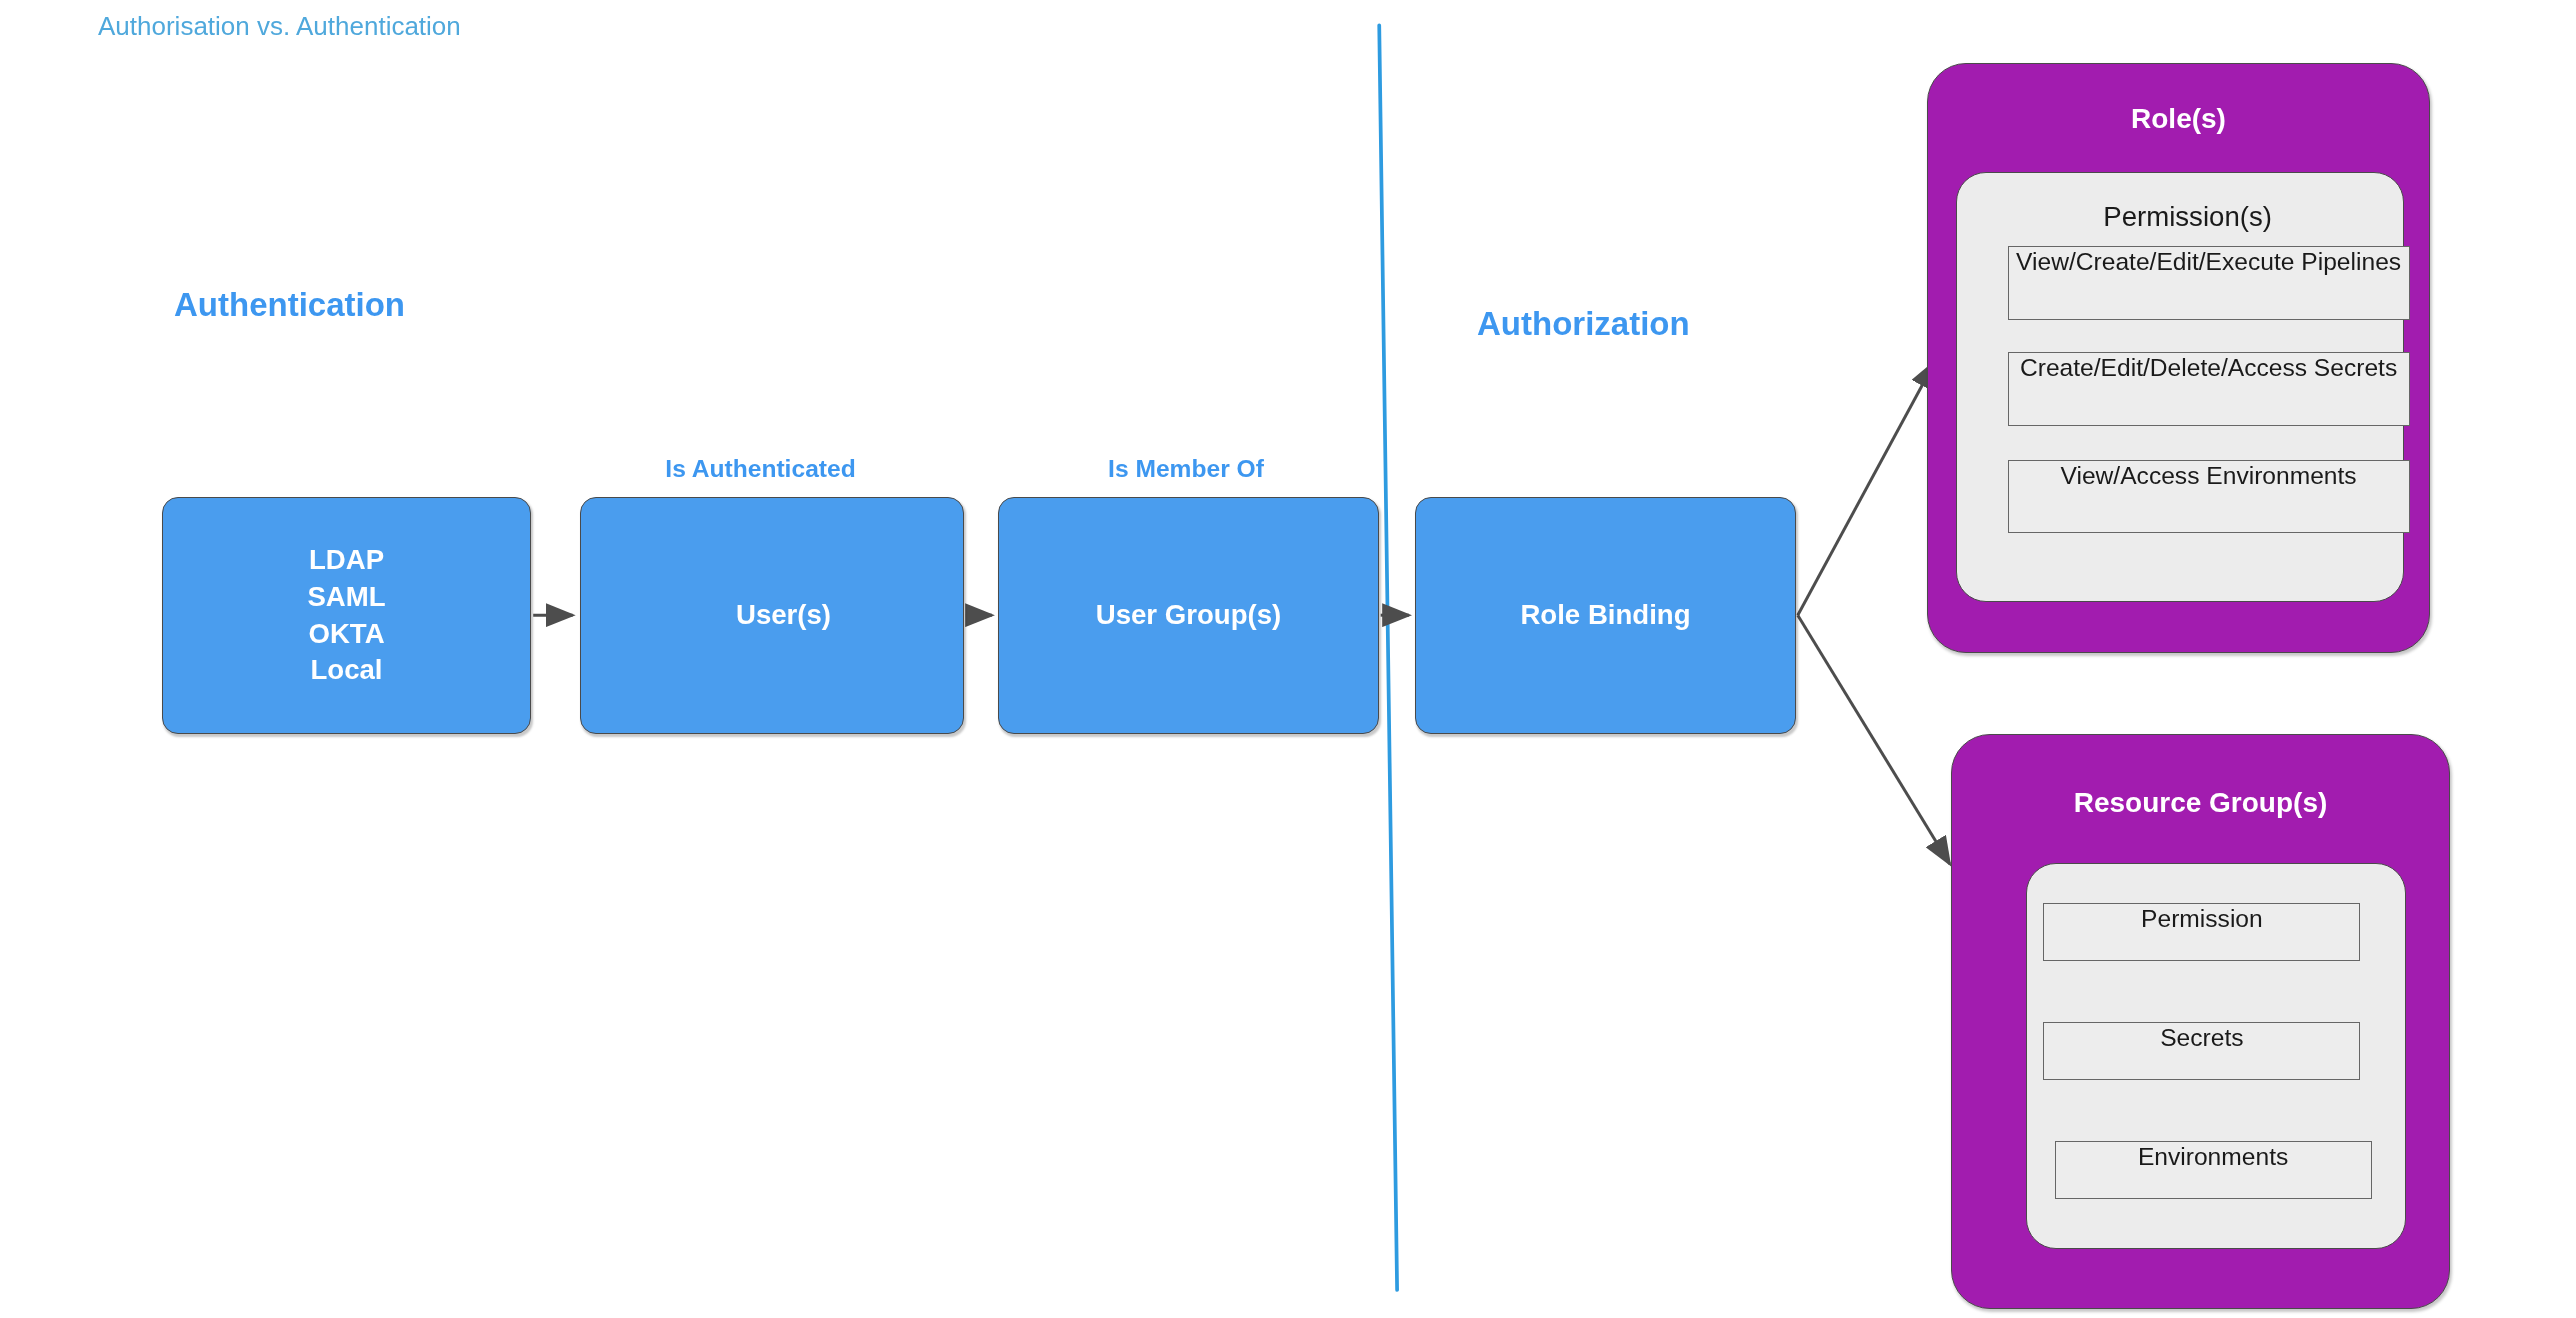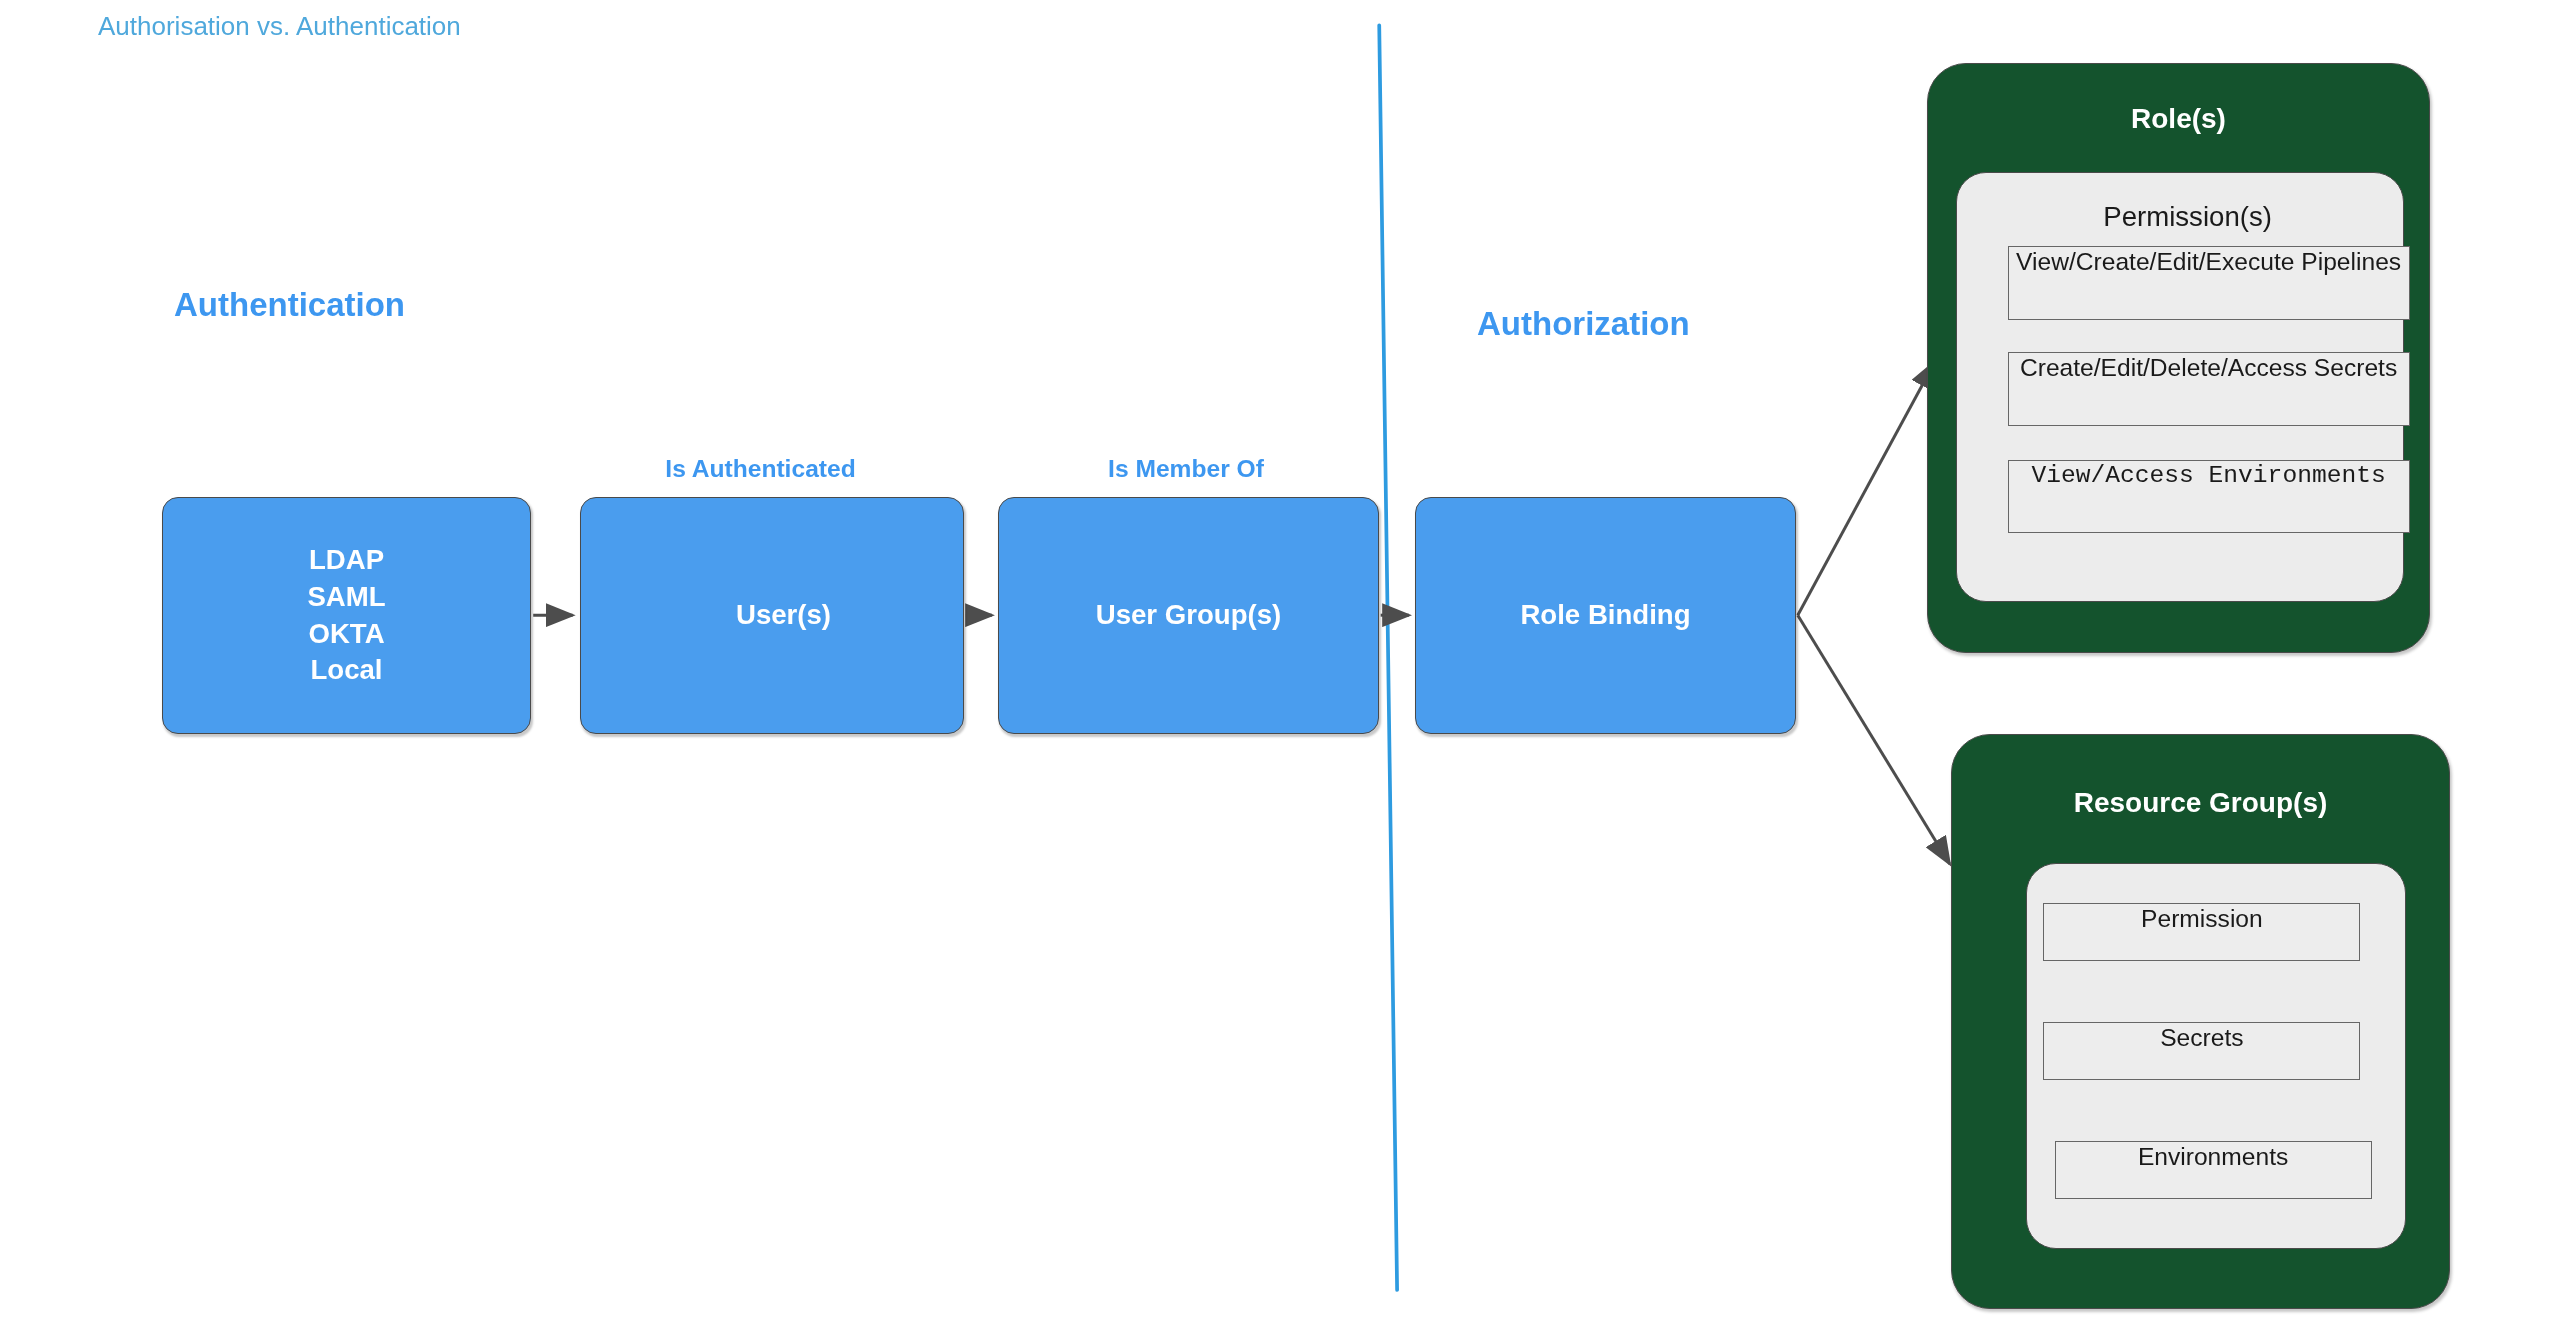--- a/index.html
+++ b/index.html
@@ -91,21 +91,21 @@
   #arrows-layer {
     position: absolute;
     left: 0; top: 0;
     width: 2576px; height: 1319px;
     pointer-events: none;
   }
 
   
   .group-panel {
     position: absolute;
-    background: #14532d;
+    background: #a21caf;
     border: 1.5px solid #4A4A4A;
     border-radius: 39px;
     box-sizing: border-box;
     box-shadow: 1.5px 2.2px 3px rgba(0,0,0,0.22);
   }
   .group-panel > .group-title {
     position: absolute;
     left: 0; right: 0;
     text-align: center;
     color: #ffffff;
@@ -147,21 +147,21 @@
   }
 
   
   #panel-roles { left: 1927px; top: 63px; width: 503px; height: 590px; }
   #panel-roles > .group-title { top: 39px; }
   #panel-roles .inner-panel { left: 27.6px; top: 108px; width: 448px; height: 430px; }
   #panel-roles .inner-panel-title { top: 28px; }
 
   #perm-item-0 { left: 51px;  top: 73px;  width: 402px; height: 74px; }
   #perm-item-1 { left: 51px;  top: 179px; width: 402px; height: 74px; }
-  #perm-item-2 { left: 51px;  top: 287px; width: 402px; height: 73px; font-family: Liberation Mono, monospace; }
+  #perm-item-2 { left: 51px;  top: 287px; width: 402px; height: 73px; }
 
   
   #panel-resource-groups { left: 1951px; top: 734px; width: 499px; height: 575px; }
   #panel-resource-groups > .group-title { top: 52px; }
   #panel-resource-groups .inner-panel { left: 74px; top: 128px; width: 380px; height: 386px; }
 
   #res-item-0 { left: 16.4px;  top: 39px;  width: 317px; height: 58px; }
   #res-item-1 { left: 16.4px;  top: 158px; width: 317px; height: 58px; }
   #res-item-2 { left: 27.6px;  top: 277px; width: 317px; height: 58px; }
 </style>

